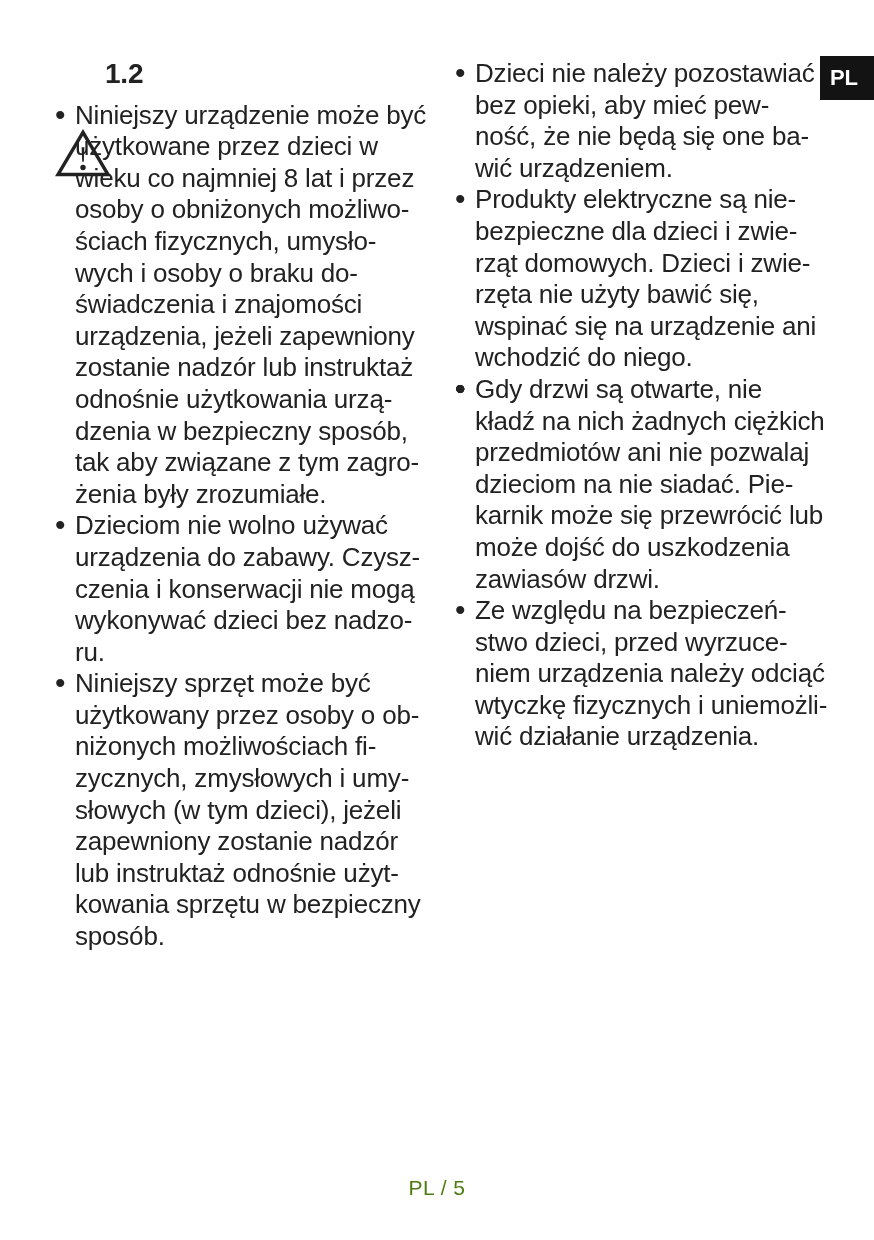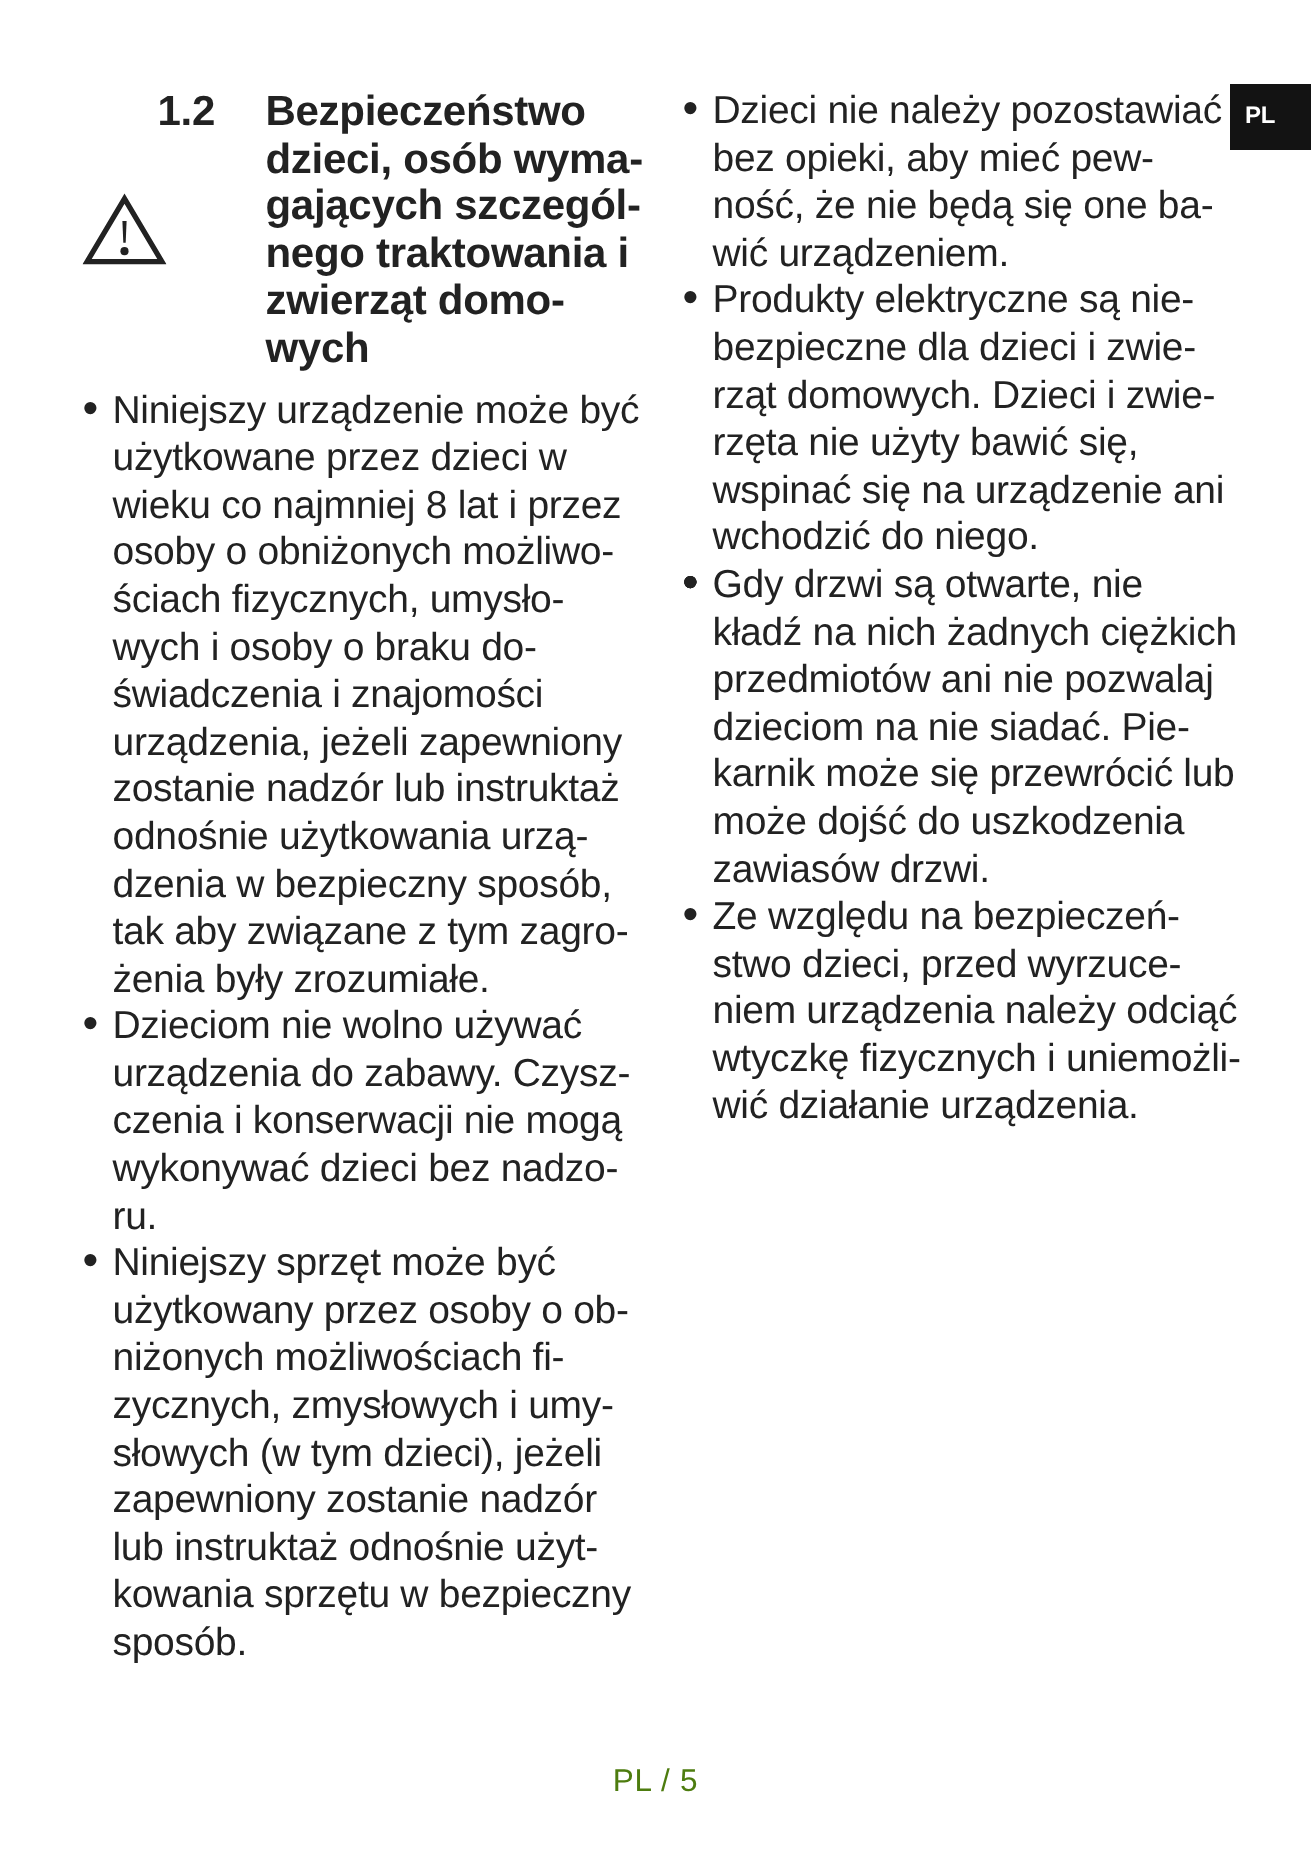--- a/index.html
+++ b/index.html
@@ -17,40 +17,41 @@
   
   .lang-badge {
     position: absolute;
     top: 56px;
     right: 0;
     width: 54px;
     height: 44px;
     background: #131313;
     color: #ffffff;
     font-weight: bold;
-    font-size: 16px;
+    font-size: 22px;
     display: flex;
     align-items: center;
     padding-left: 10px;
     box-sizing: border-box;
   }
 
   
   .col { position: absolute; top: 58px; font-size: 26px; line-height: 31.6px; }
   .col-left  { left: 55px;  width: 402px; }
   .col-right { left: 455px; width: 382px; }
 
   
   .heading-row {
     display: flex;
     margin-left: 50px;
     margin-bottom: 10px;
     font-weight: bold;
     font-size: 28px;
     line-height: 31.6px;
+    flex-direction: column;
   }
   .h-num { flex: none; width: 72px; }
   .h-title { white-space: pre-line; }
 
   .warn-icon {
     position: absolute;
     left: 0;
     top: 70px;
     width: 56px;
     height: 50px;
@@ -85,26 +86,20 @@
 <div class="page">
 
   <div class="lang-badge">
     <span>PL</span>
   </div>
 
   <div class="col col-left">
 
     <div class="heading-row">
       <span class="h-num">1.2</span>
-      <span class="h-title">Bezpieczeństwo
-dzieci, osób wyma-
-gających szczegól-
-nego traktowania i
-zwierząt domo-
-wych</span>
     </div>
 
     <span class="warn-icon">
       <svg width="56" height="50" viewBox="0 0 64 57" xmlns="http://www.w3.org/2000/svg">
         <path d="M32 5 L60.5 53 L3.5 53 Z" fill="none" stroke="#222222" stroke-width="4" stroke-linejoin="miter"></path>
         <path d="M30.4 22 L33.6 22 L32.9 38.5 L31.1 38.5 Z" fill="#222222"></path>
         <circle cx="32" cy="45" r="3.1" fill="#222222"></circle>
       </svg>
     </span>
 

